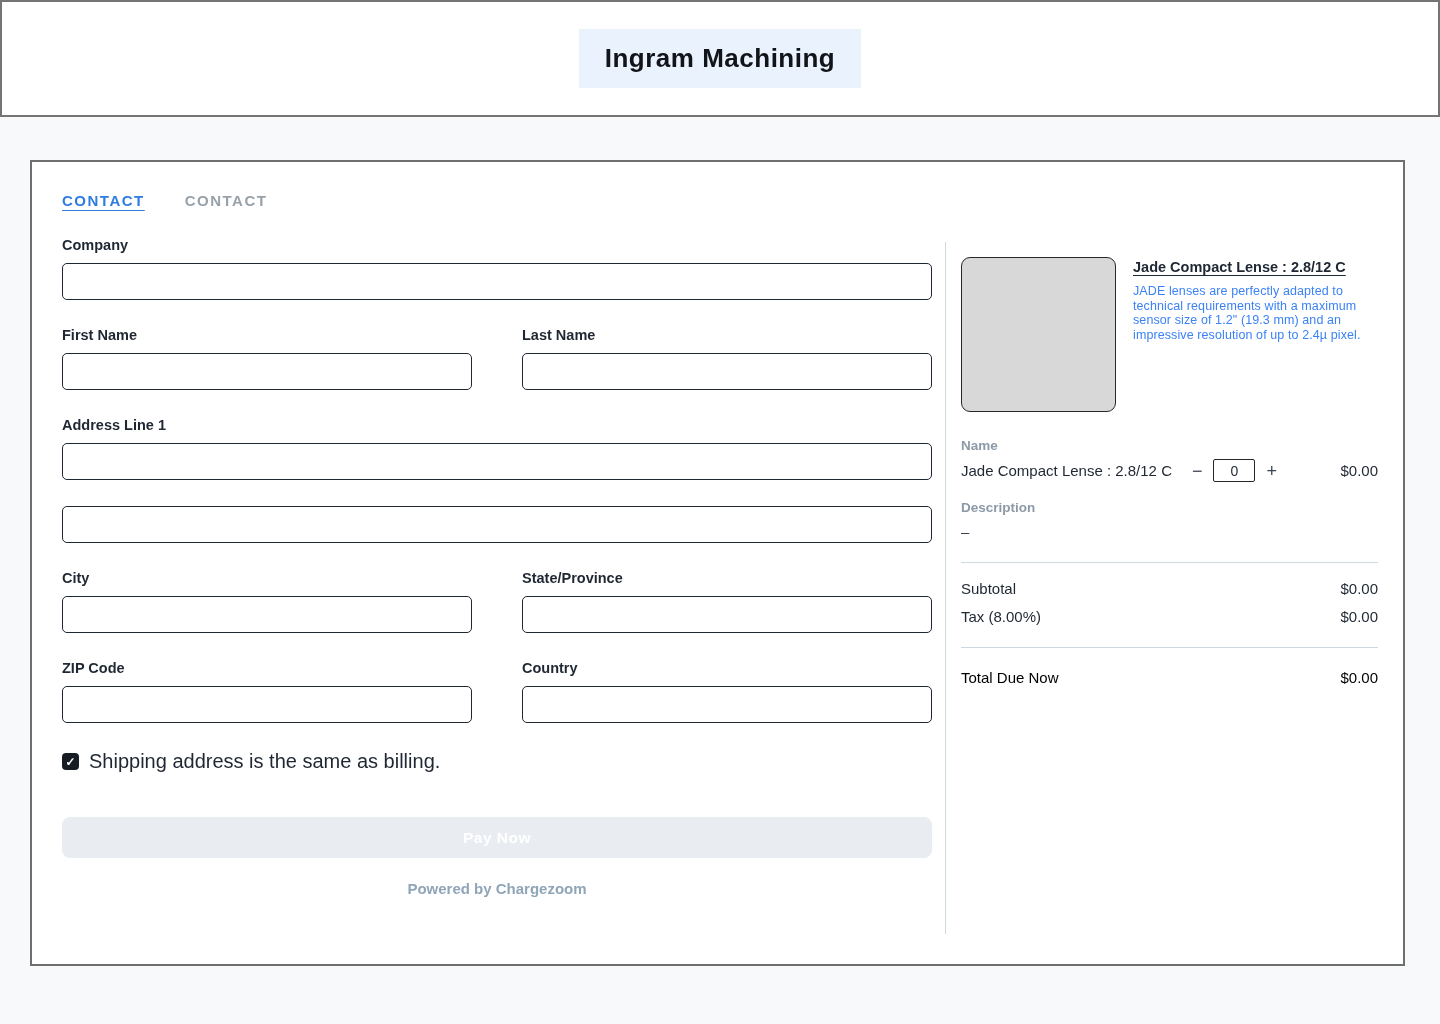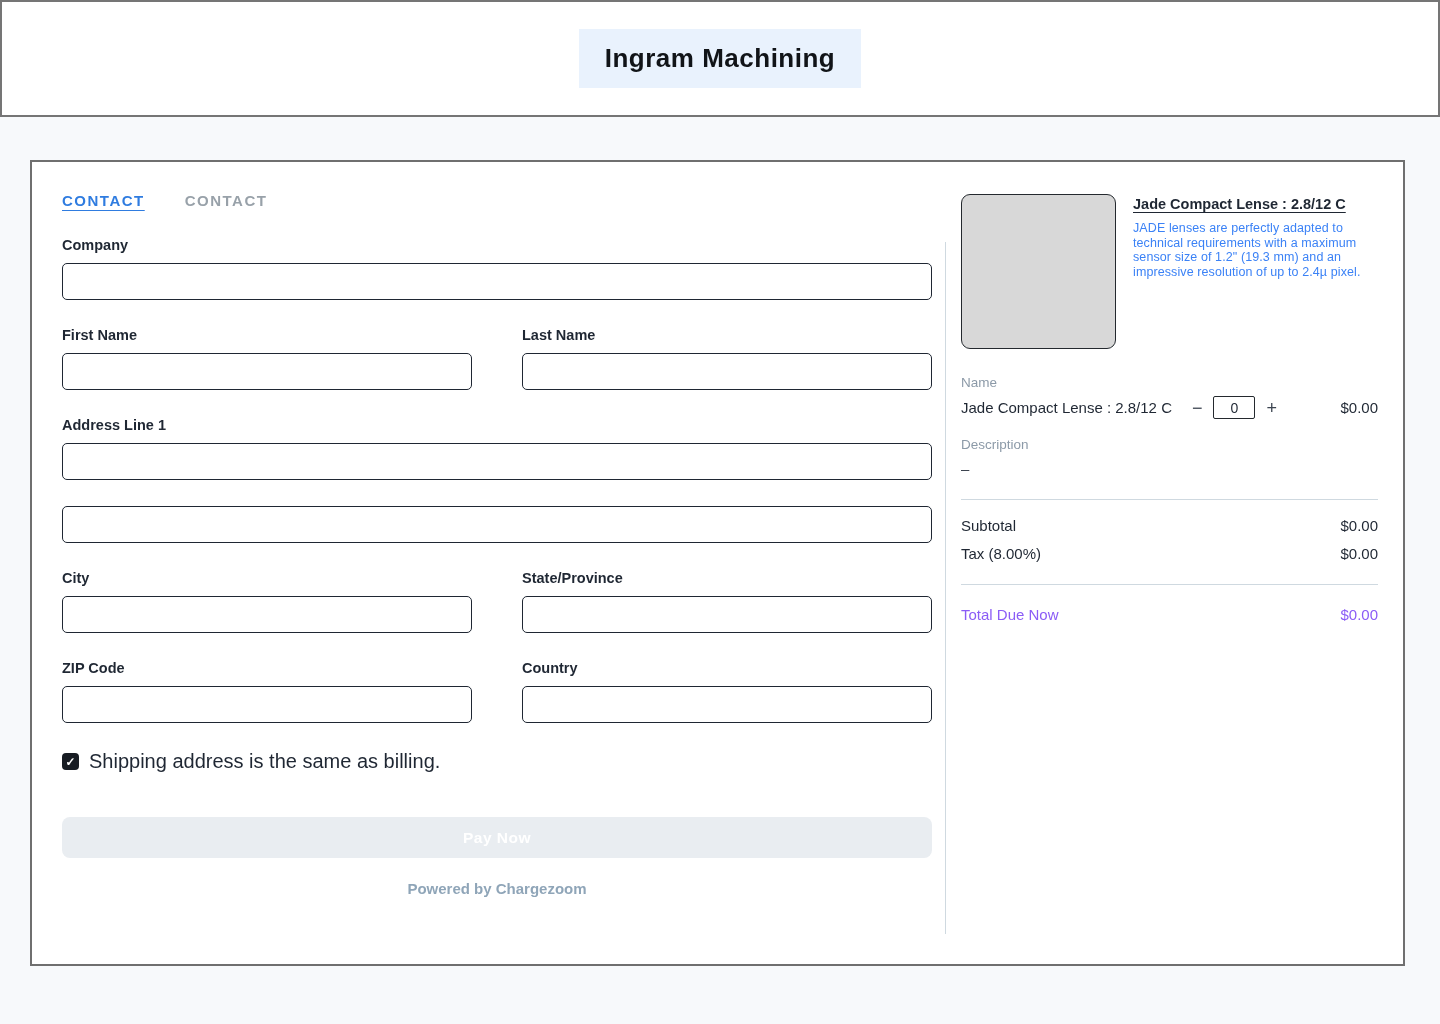--- a/index.html
+++ b/index.html
@@ -99,41 +99,41 @@
 
   
   .v-divider {
     width: 1px; background: #cfd9e0;
     margin-top: 80px; margin-bottom: 30px;
   }
 
   
   .product-col {
     flex: 1;
-    padding: 32px 25px 0 15px;
+    padding: 95px 25px 0 15px;
   }
   .product-top { display: flex; gap: 17px; }
   .product-image {
     width: 155px; height: 155px; flex: 0 0 auto;
     background: #d8d8d8;
     border: 1.6px solid #24292e; border-radius: 9px;
   }
   .product-info { flex: 1; padding-top: 2px; }
   .product-title {
     font-size: 14.5px; font-weight: 700; color: #1f2733;
     text-decoration: underline; text-underline-offset: 3px;
     margin-bottom: 9px;
   }
   .product-desc {
     font-size: 12.5px; line-height: 14.5px; color: #3b82f6;
     letter-spacing: 0.1px;
   }
 
   .meta-label {
-    font-size: 13.5px; color: #8c9aa8; font-weight: 400;
+    font-size: 13.5px; color: #8c9aa8; font-weight: 700;
     margin-bottom: 6px;
   }
   .line-item { margin-top: 26px; }
   .line-item-row { display: flex; align-items: center; }
   .line-item-name { font-size: 15px; color: #1f2733; }
   .qty-group { display: flex; align-items: center; gap: 11px; margin-left: 20px; }
   .qty-btn {
     background: none; border: none; font-size: 18px; color: #3c4450;
     cursor: pointer; line-height: 1; padding: 0;
     font-family: "Liberation Sans", sans-serif;
@@ -152,21 +152,21 @@
   .h-divider { border: none; border-top: 1px solid #cfd9e0; margin: 22px 0 0 0; }
 
   .summary { margin-top: 17px; }
   .summary-row {
     display: flex; justify-content: space-between;
     font-size: 15px; margin-bottom: 11px; color: #1f2733;
   }
   .summary-row .val { color: #1f2733; }
   .total-row {
     display: flex; justify-content: space-between;
-    font-size: 15px; margin-top: 21px; color: #8b5cf6;
+    font-size: 15px; margin-top: 21px; color: #000000;
   }
 </style>
 </head>
 <body>
 
 <header class="header">
   <div class="brand-badge">Ingram Machining</div>
 </header>
 
 <main class="card">

